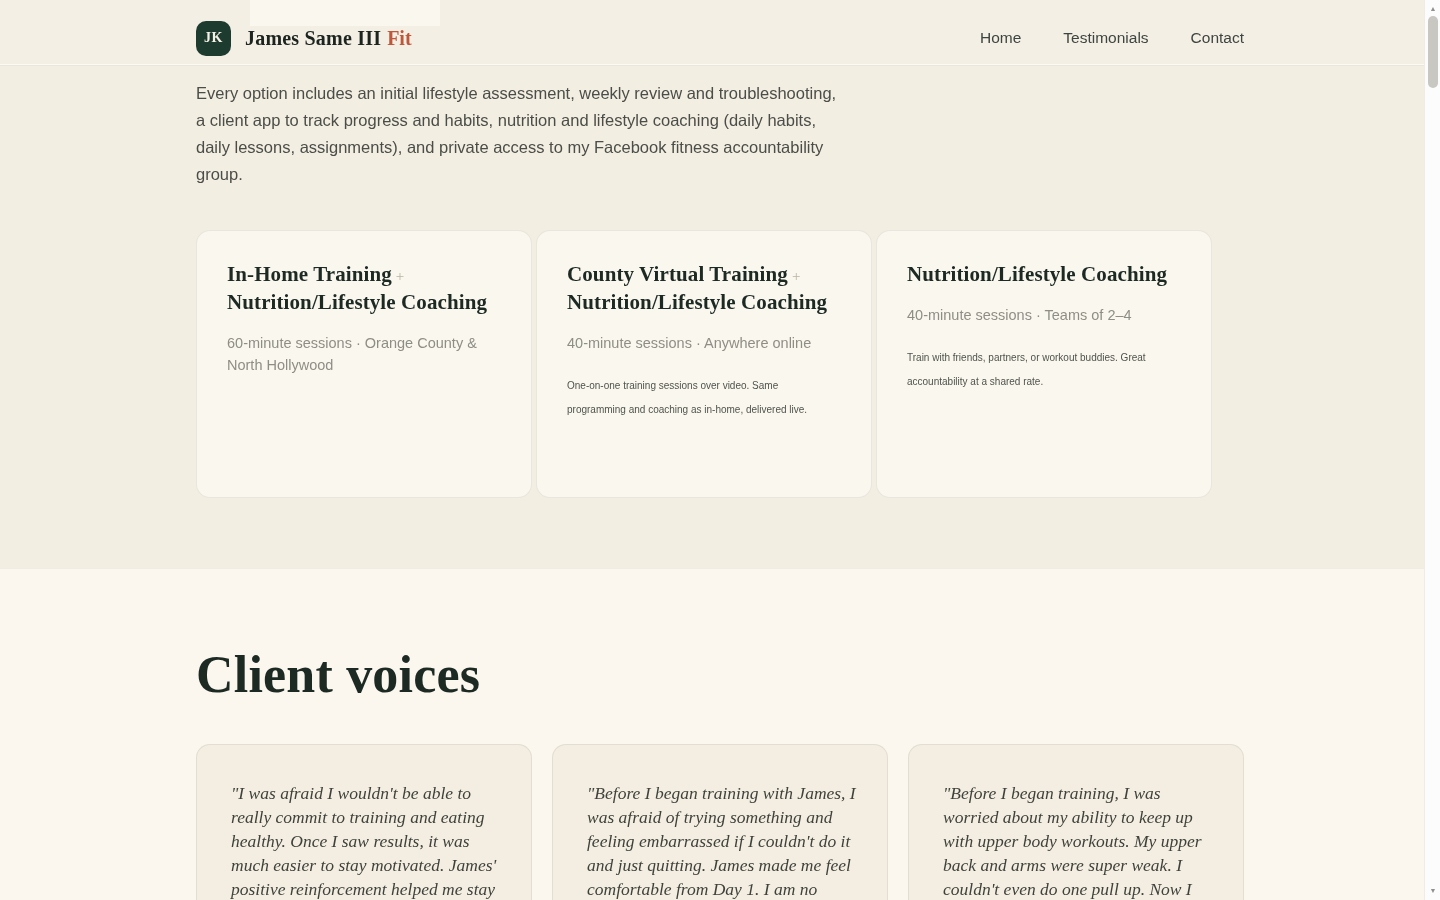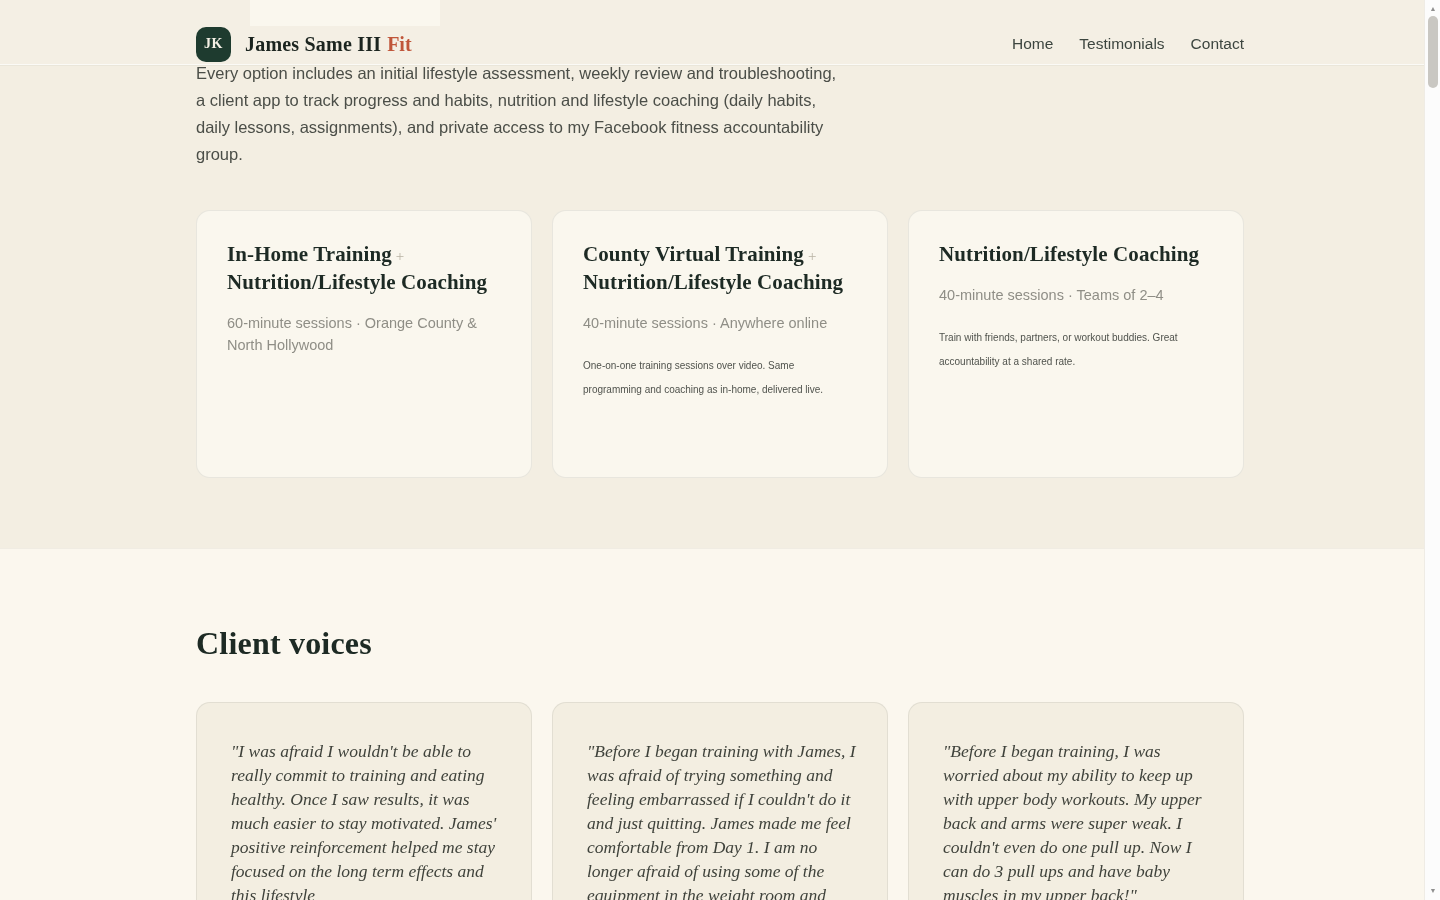--- a/index.html
+++ b/index.html
@@ -16,51 +16,51 @@
     position:absolute; top:0; left:0; width:1440px; height:65px; z-index:20;
     background:rgba(244,239,228,0.92);
     border-bottom:1px solid rgba(255,255,255,0.65);
     box-shadow:0 1px 0 rgba(30,40,35,0.04);
   }
   .header-remnant {
     position:absolute; left:250px; top:0; width:190px; height:26px;
     background:rgba(252,249,242,0.75); z-index:1;
   }
   .header-inner {
-    position:relative; z-index:2; width:1048px; margin:12px auto; height:100%;
+    position:relative; z-index:2; width:1048px; margin:6px auto; height:100%;
     display:flex; align-items:center; justify-content:space-between;
   }
   .brand { display:flex; align-items:center; gap:14px; cursor:pointer; }
   .logo-badge {
     width:35px; height:35px; border-radius:10px; background:#1e3b2f;
     display:flex; align-items:center; justify-content:center;
     color:#f5f1e6; font-family:"Liberation Serif", serif; font-weight:700; font-size:14px;
     letter-spacing:0.5px;
   }
   .brand-name {
     font-family:"Liberation Serif", serif; font-weight:700; font-size:20px;
     color:#1b241f; letter-spacing:0.2px;
   }
   .brand-accent {
     font-family:"Liberation Serif", serif; font-weight:700; 
     font-size:20px; color:#c0563a; margin-left:6px;
   }
-  .nav { display:flex; align-items:center; gap:26px; }
+  .nav { display:flex; align-items:center; gap:42px; }
   .nav a {
     text-decoration:none; color:#3c453f; font-size:15.5px; cursor:pointer;
   }
 
   
   .section-services {
-    background:#f3eee2; padding-top:60px; padding-bottom:70px;
+    background:#f3eee2; padding-top:80px; padding-bottom:70px;
   }
   .intro {
     max-width:645px; font-size:16.5px; line-height:27px; color:#4b4e48;
   }
-  .cards-row { display:flex; gap:20px; margin-top:42px; }
+  .cards-row { display:flex; gap:4px; margin-top:42px; }
   .service-card {
     width:336px; height:268px; background:#faf7ee;
     border:1px solid rgba(30,40,35,0.08); border-radius:14px;
     padding:30px 28px 0 30px;
   }
   .card-title {
     font-family:"Liberation Serif", serif; font-weight:700;
     font-size:21px; line-height:26px; color:#1d2a24; letter-spacing:0.1px;
   }
   .card-title .t1, .card-title .t2 { display:block; }
@@ -74,21 +74,21 @@
     padding-right:6px;
   }
 
   
   .section-testimonials {
     background:#fbf7ee; padding-top:76px; padding-bottom:80px;
     border-top:1px solid rgba(30,40,35,0.05);
   }
   .voices-heading {
     font-family:"Liberation Serif", serif; font-weight:700;
-    font-size:32px; color:#1d2a24; letter-spacing:0.2px;
+    font-size:52px; color:#1d2a24; letter-spacing:0.2px;
   }
   .tcards-row { display:flex; gap:20px; margin-top:40px; }
   .testimonial-card {
     width:336px; min-height:430px; background:#f3eee1;
     border:1px solid rgba(30,40,35,0.08); border-radius:14px;
     padding:36px 30px 30px 34px;
   }
   .quote {
     font-family:"Liberation Serif", serif; font-style:italic;
     font-size:17.5px; line-height:24px; color:#3f423b;

